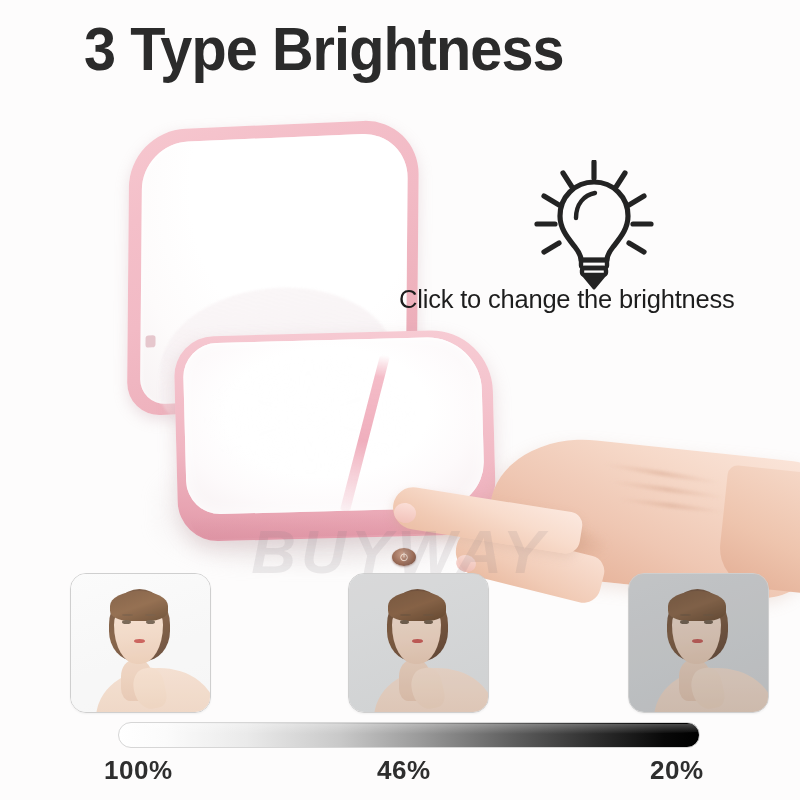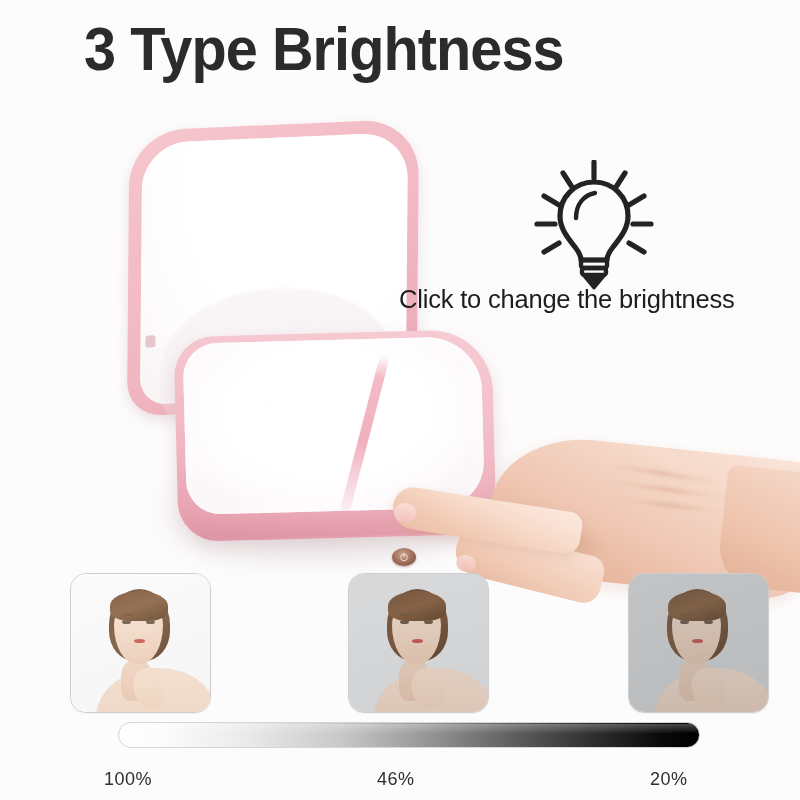--- a/index.html
+++ b/index.html
@@ -476,27 +476,26 @@
   .bar-labels {
     position: absolute;
     left: 0;
     top: 754px;
     width: 800px;
     height: 36px;
   }
   .bar-label {
     position: absolute;
     top: 0;
-    font-size: 18px;
+    font-size: 26px;
     line-height: 32px;
     color: #2e2e2e;
-    font-weight: normal;
+    font-weight: bold;
     letter-spacing: 0.5px;
     white-space: nowrap;
-    margin-top: 9px;
   }
   .bar-label.l1 { left: 104px; }
   .bar-label.l2 { left: 377px; }
   .bar-label.l3 { left: 650px; text-align: center; }
 </style>
 </head>
 <body>
 
 <div id="stage">
 
@@ -572,20 +571,21 @@
       <path d="M52 58 C 52 44 60 35 71 33" fill="none" stroke="#232323" stroke-width="4.4" stroke-linecap="round"></path>
 
       <rect x="57" y="100" width="26" height="8" rx="2.5" fill="none" stroke="#232323" stroke-width="4.4"></rect>
       <rect x="58" y="108" width="24" height="7" rx="2.5" fill="none" stroke="#232323" stroke-width="4.4"></rect>
       <path d="M60 116 L80 116 L70 128 Z" fill="#232323" stroke="#232323" stroke-width="3" stroke-linejoin="round"></path>
     </svg>
   </div>
 
   <div id="brightness-caption">Click to change the brightness</div>
 
+  <div id="watermark">BUYWAY</div>
 
   <div class="thumbs">
 
     <div class="thumb" style="left:70px;">
       <div class="thumb-inner">
         <div class="portrait-bg" style="background:linear-gradient(160deg,#fbfbfb 0%,#f4f4f4 100%);"></div>
         <div class="p-shoulder"></div>
         <div class="p-hair-back"></div>
         <div class="p-neck"></div>
         <div class="p-face"></div>

